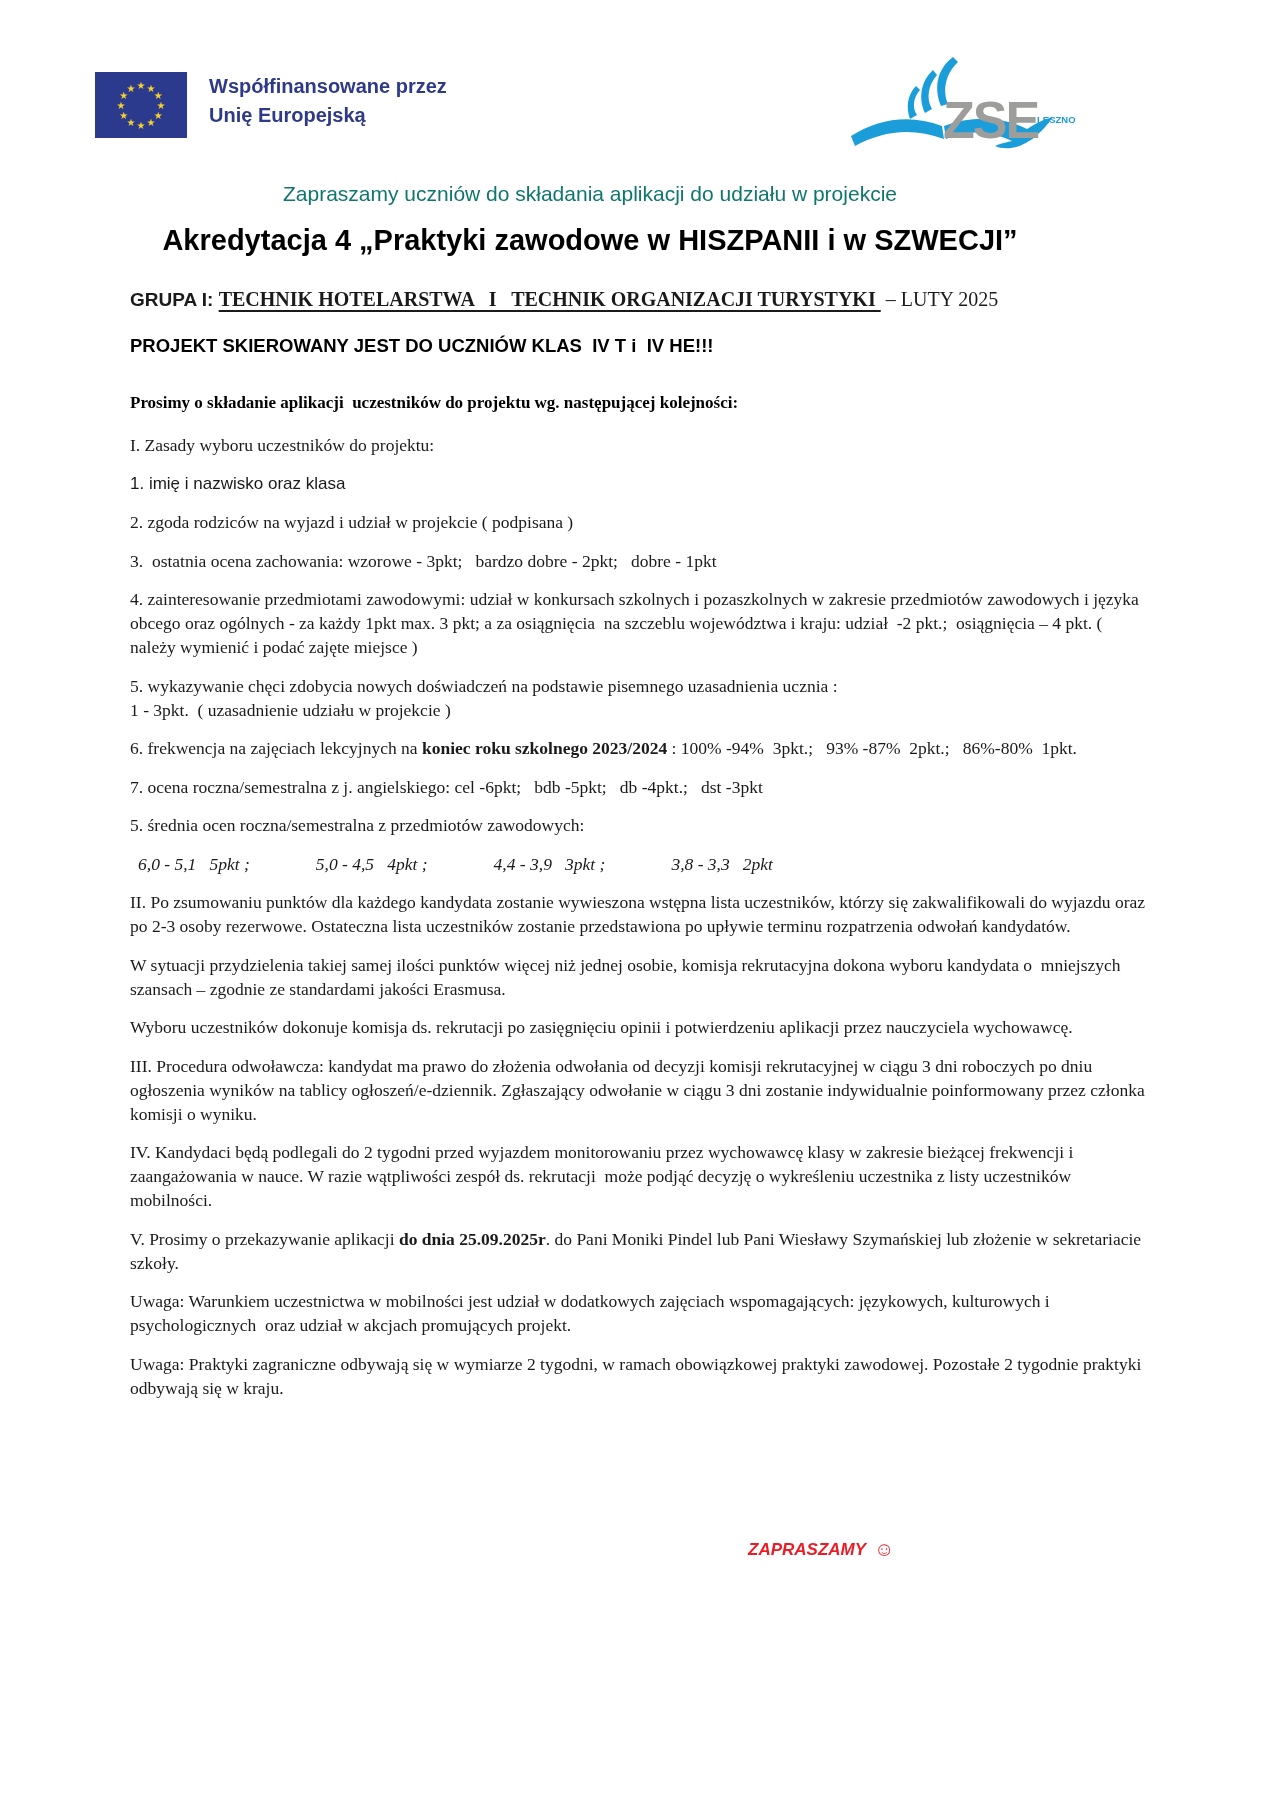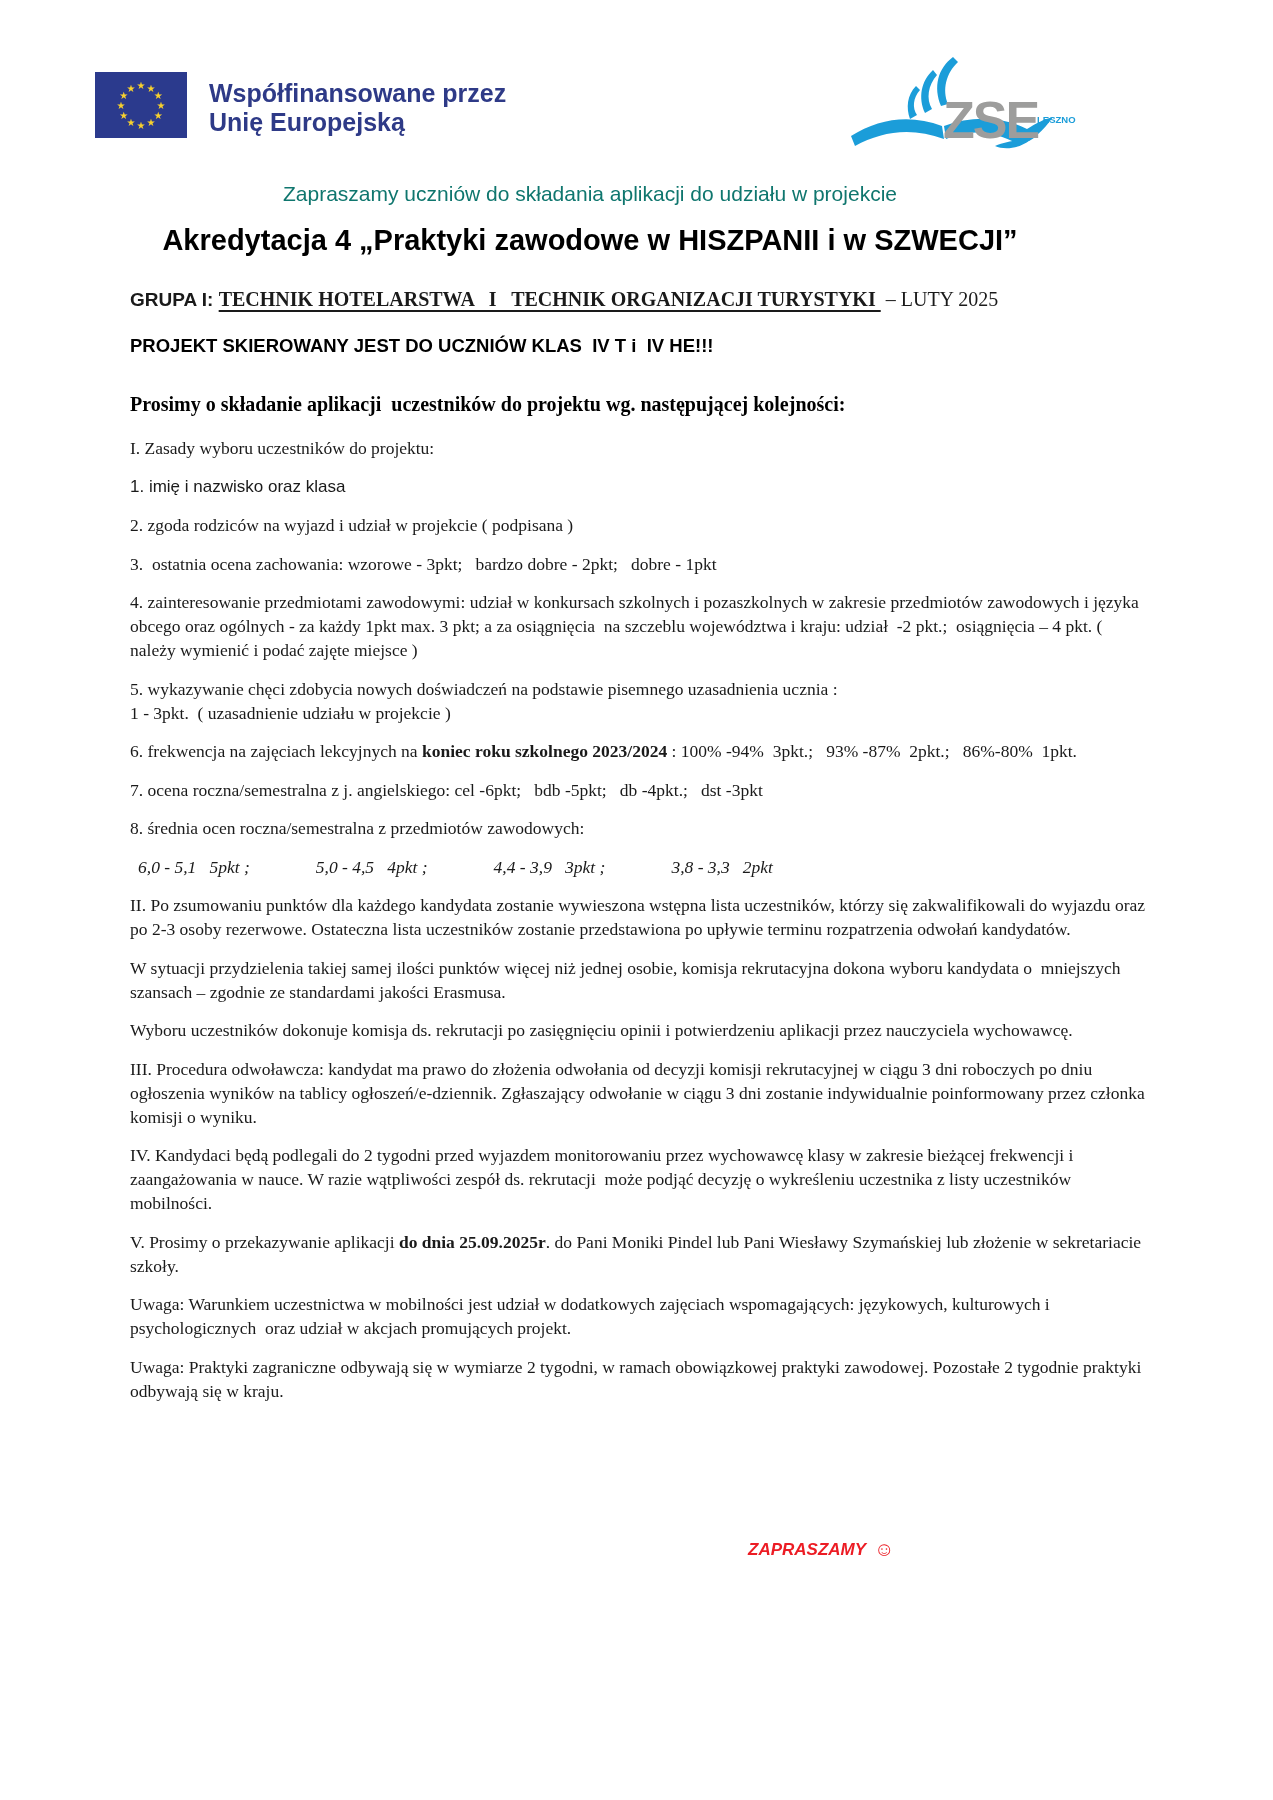--- a/index.html
+++ b/index.html
@@ -12,37 +12,37 @@
     color:#1a1a1a;
     overflow:hidden;
   }
   
   .eu-logo{position:absolute;left:95px;top:72px;display:flex;align-items:flex-start;gap:22px;}
   .eu-flag{position:relative;width:92px;height:66px;background:#2B3A8D;flex:0 0 auto;}
   .eu-flag svg{display:block;width:100%;height:100%;}
   .eu-text{
     font-family:"Liberation Sans", sans-serif;
     font-weight:bold;color:#2E3A87;
-    font-size:25px;line-height:29px;margin-top:7px;
+    font-size:20px;line-height:29px;margin-top:0;
     white-space:pre-line;
   }
   .zse-logo{position:absolute;left:845px;top:56px;width:235px;height:108px;}
   .zse-logo svg{display:block;width:100%;height:100%;}
   
   .center-block{position:absolute;left:130px;width:920px;text-align:center;}
   .intro-line{top:182px;font-family:"Liberation Sans", sans-serif;font-size:21px;color:#0f766e;}
   .main-title{top:224px;font-family:"Liberation Sans", sans-serif;font-weight:bold;font-size:29px;color:#000;}
   
   .content{position:absolute;left:130px;top:288px;width:1022px;}
   .group-line{font-size:20px;margin:0 0 24px;white-space:pre-wrap;}
   .group-prefix{font-family:"Liberation Sans", sans-serif;font-weight:bold;font-size:19px;}
   .group-main{font-family:"Liberation Serif", serif;font-weight:bold;text-decoration:underline;text-decoration-thickness:2px;text-underline-offset:4px;}
   .group-suffix{font-family:"Liberation Serif", serif;}
   .target-line{font-family:"Liberation Sans", sans-serif;font-weight:bold;font-size:18.5px;margin:12px 0 36px;white-space:pre-wrap;color:#000;}
-  .section-heading{font-weight:bold;font-size:20px;margin:0 0 20px;white-space:pre-wrap;color:#000;}
+  .section-heading{font-weight:bold;font-size:17px;margin:0 0 20px;white-space:pre-wrap;color:#000;}
   .content p.body-p{font-size:17.5px;line-height:24px;margin:0 0 14.5px;white-space:pre-wrap;}
   .content p.sans{font-family:"Liberation Sans", sans-serif;font-size:17px;}
   .grades-row{display:flex;gap:66px;font-size:17.5px;line-height:24px;margin:0 0 14.5px;padding-left:8px;white-space:pre-wrap;font-style:italic;}
   
   .closing{
     position:absolute;left:748px;top:1538px;
     font-family:"Liberation Sans", sans-serif;
     font-weight:bold;font-style:italic;
     font-size:17px;color:#EC1C24;
     display:flex;align-items:center;gap:8px;
@@ -111,21 +111,21 @@
     <p class="body-p sans">1. imię i nazwisko oraz klasa</p>
     <p class="body-p">2. zgoda rodziców na wyjazd i udział w projekcie ( podpisana )</p>
     <p class="body-p">3.  ostatnia ocena zachowania: wzorowe - 3pkt;   bardzo dobre - 2pkt;   dobre - 1pkt</p>
     <p class="body-p">4. zainteresowanie przedmiotami zawodowymi: udział w konkursach szkolnych i pozaszkolnych w zakresie przedmiotów zawodowych i języka obcego oraz ogólnych - za każdy 1pkt max. 3 pkt; a za osiągnięcia  na szczeblu województwa i kraju: udział  -2 pkt.;  osiągnięcia – 4 pkt. ( należy wymienić i podać zajęte miejsce )</p>
     <p class="body-p">5. wykazywanie chęci zdobycia nowych doświadczeń na podstawie pisemnego uzasadnienia ucznia :
 1 - 3pkt.  ( uzasadnienie udziału w projekcie )</p>
 
     <p class="body-p"><span>6. frekwencja na zajęciach lekcyjnych na </span><b>koniec roku szkolnego 2023/2024</b><span> : 100% -94%  3pkt.;   93% -87%  2pkt.;   86%-80%  1pkt.</span></p>
 
     <p class="body-p">7. ocena roczna/semestralna z j. angielskiego: cel -6pkt;   bdb -5pkt;   db -4pkt.;   dst -3pkt</p>
-    <p class="body-p">8. średnia ocen roczna/semestralna z przedmiotów zawodowych:</p>
+    <p class="body-p">5. średnia ocen roczna/semestralna z przedmiotów zawodowych:</p>
 
     <div class="grades-row">
       <span>6,0 - 5,1   5pkt ;</span>
       <span>5,0 - 4,5   4pkt ;</span>
       <span>4,4 - 3,9   3pkt ;</span>
       <span>3,8 - 3,3   2pkt</span>
     </div>
 
     <p class="body-p">II. Po zsumowaniu punktów dla każdego kandydata zostanie wywieszona wstępna lista uczestników, którzy się zakwalifikowali do wyjazdu oraz po 2-3 osoby rezerwowe. Ostateczna lista uczestników zostanie przedstawiona po upływie terminu rozpatrzenia odwołań kandydatów.</p>
     <p class="body-p">W sytuacji przydzielenia takiej samej ilości punktów więcej niż jednej osobie, komisja rekrutacyjna dokona wyboru kandydata o  mniejszych szansach – zgodnie ze standardami jakości Erasmusa.</p>

